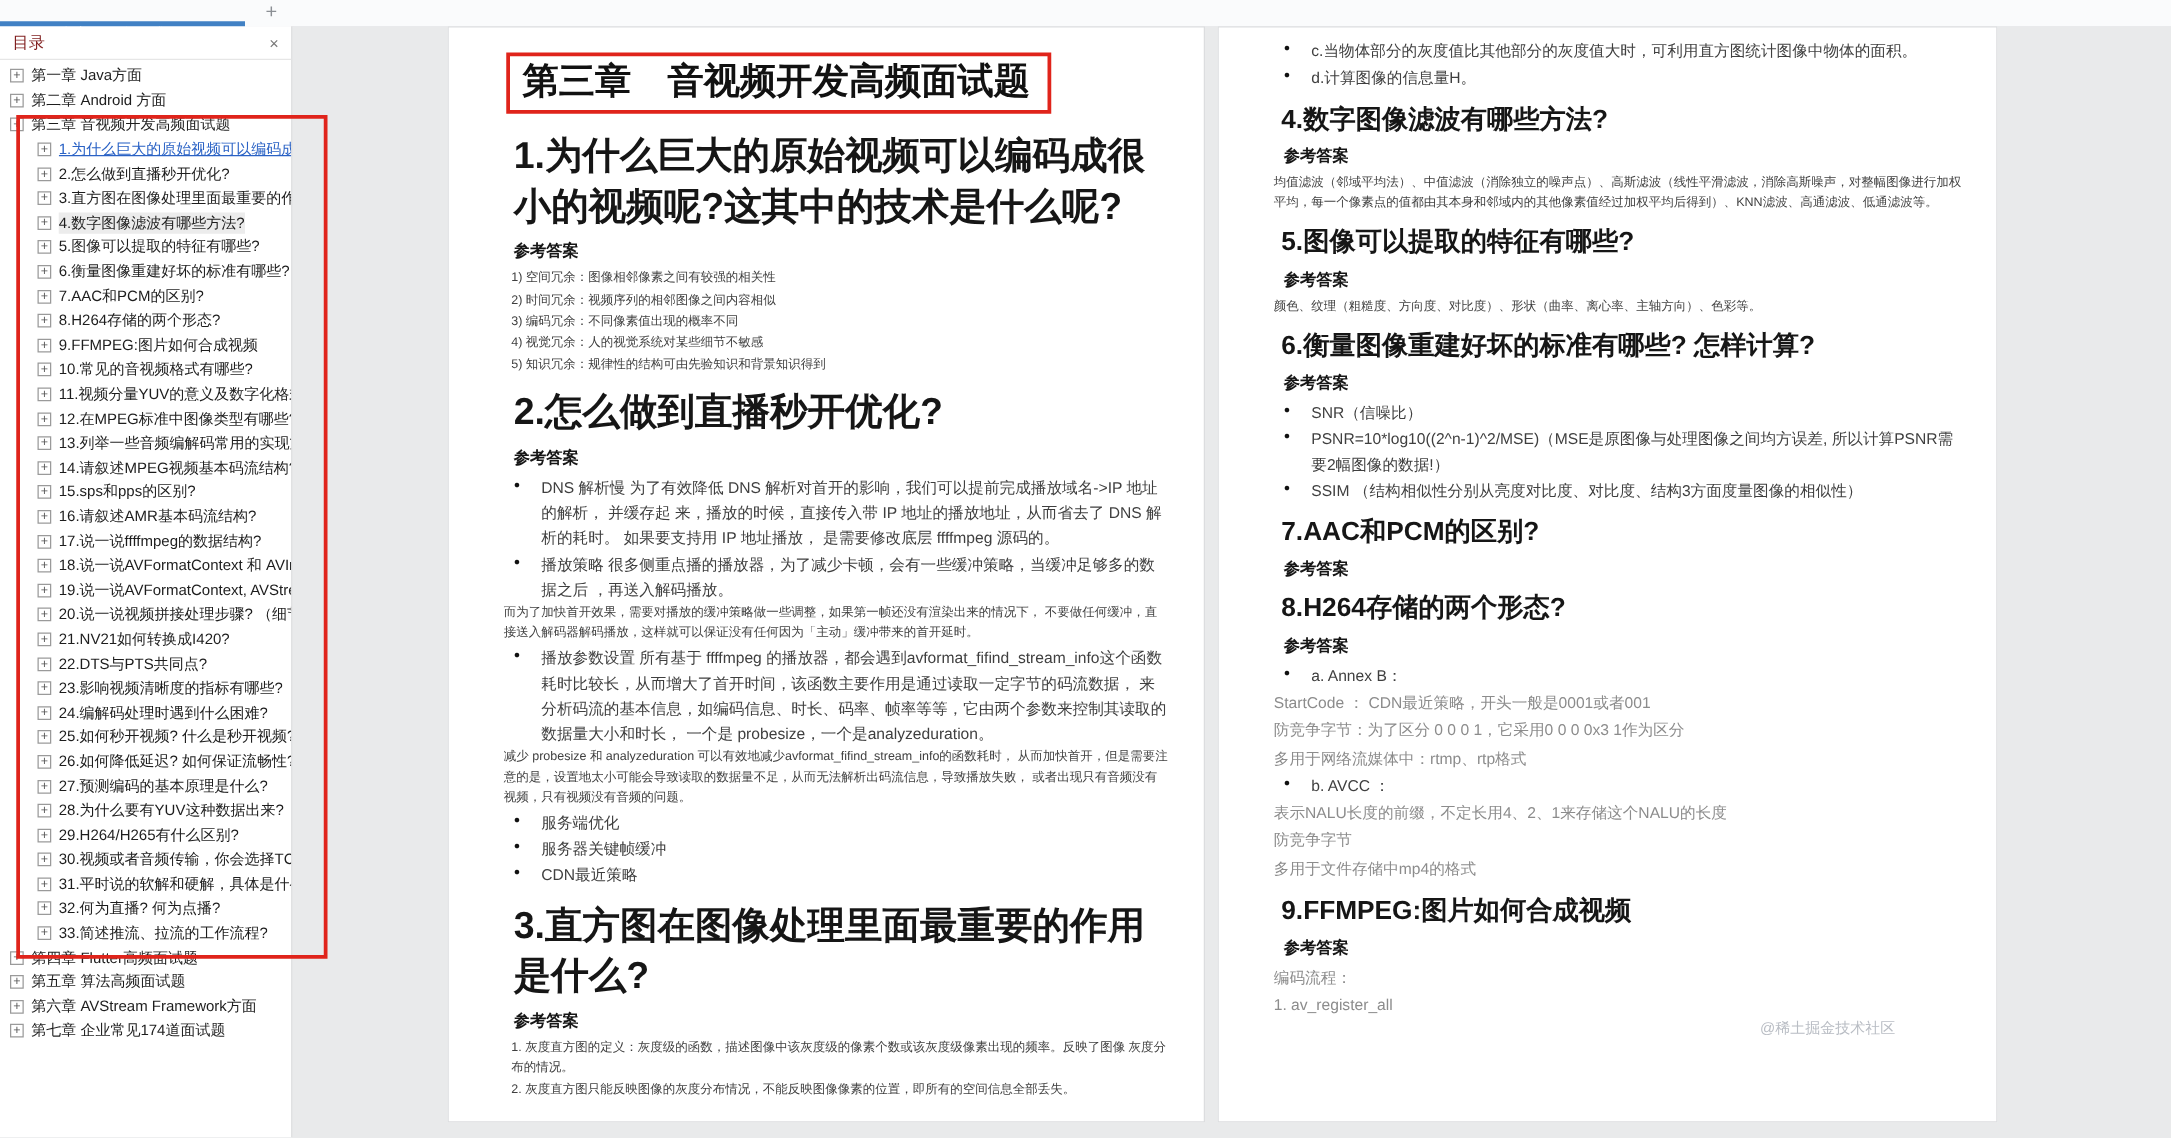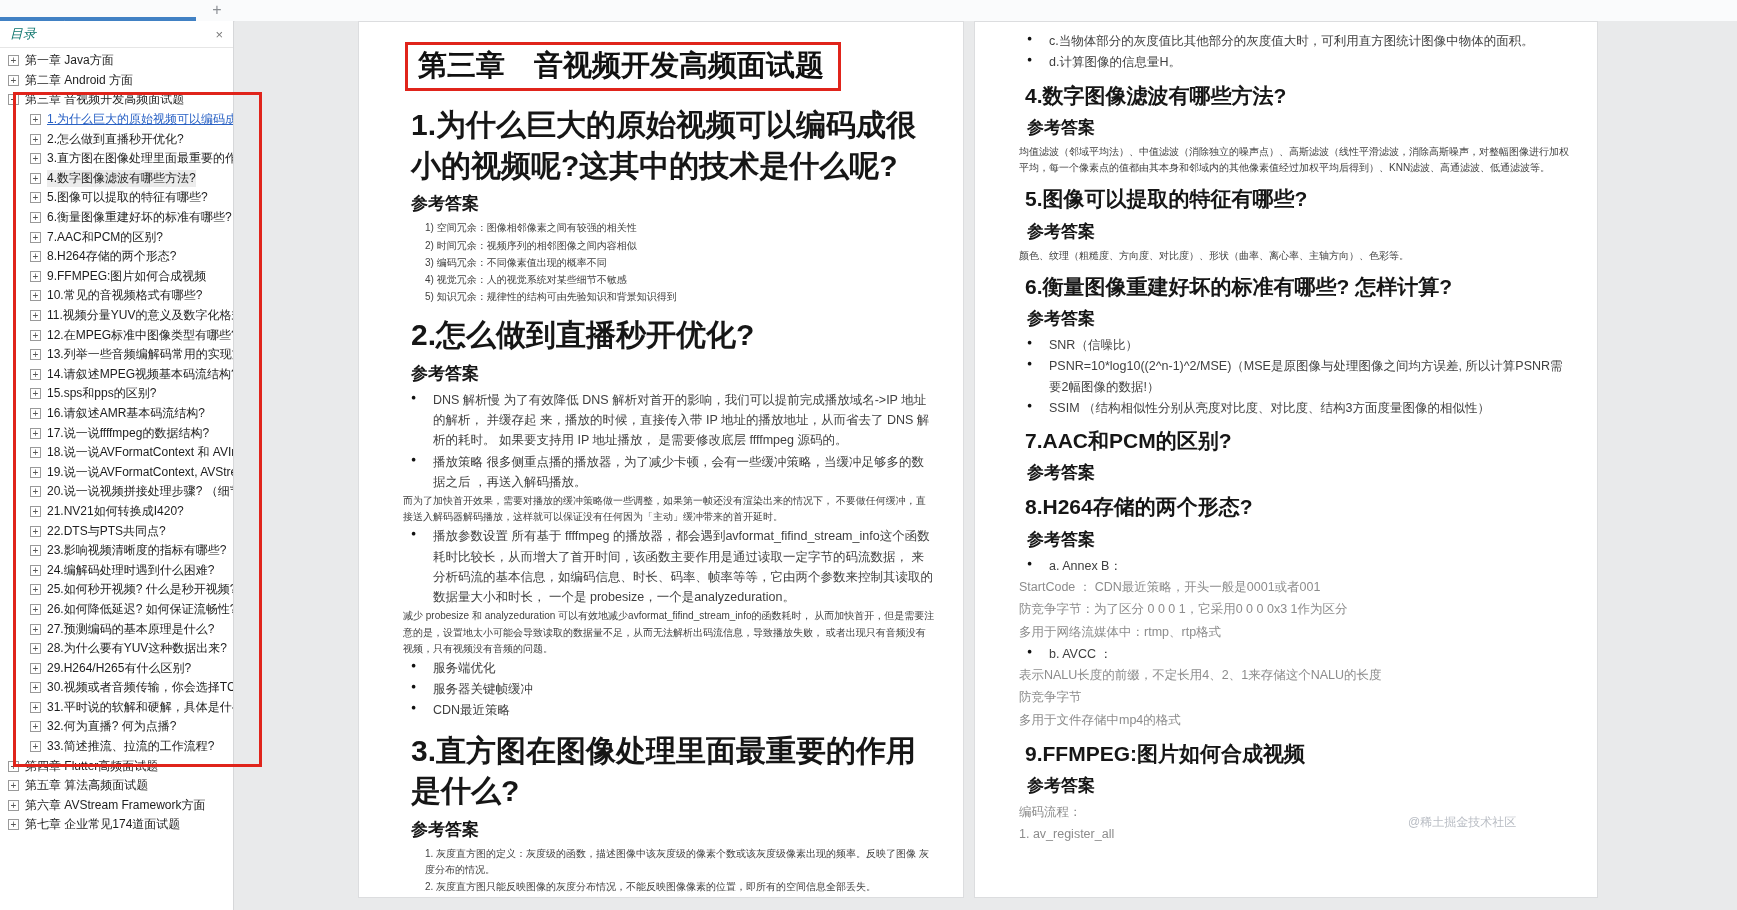--- a/index.html
+++ b/index.html
@@ -11,21 +11,21 @@
   .tab{position:absolute;left:0;top:17px;height:21px;width:196px;background:#4181c4;color:#fff;
        display:flex;align-items:center;padding:0 6px;box-sizing:border-box;}
   .tab-title{font-size:12px;white-space:nowrap;overflow:hidden;flex:1;}
   .tab-close{font-size:12px;color:#e8f0fa;margin-left:4px;cursor:pointer;line-height:1;}
   .newtab{position:absolute;left:206px;top:1px;width:22px;height:19px;color:#8b8f94;font-size:16px;
           text-align:center;line-height:18px;}
 
   
   .sidebar{position:absolute;left:0;top:21px;width:234px;bottom:0;background:#fff;border-right:1px solid #d6d7d9;box-sizing:border-box;}
   .side-header{height:26px;border-bottom:1px solid #e6e6e6;display:flex;align-items:center;padding:0 10px;}
-  .side-title{font-size:13px;color:#0f766e;flex:1;font-style:italic;}
+  .side-title{font-size:13px;color:#7f1d1d;flex:1;}
   .side-close{font-size:13px;color:#7a7a7a;cursor:pointer;}
   .tree{padding-top:3px;overflow:hidden;}
   .trow{height:19.6px;display:flex;align-items:center;white-space:nowrap;overflow:hidden;font-size:12px;color:#1d1d1d;}
   .trow.lvl0{padding-left:8px;}
   .trow.lvl1{padding-left:30px;}
   .plus{flex:0 0 11px;height:11px;width:11px;border:1px solid #9a9a9a;background:#fff;color:#555;
         font-size:10px;line-height:9px;text-align:center;margin-right:6px;box-sizing:border-box;}
   .tlabel{overflow:hidden;white-space:nowrap;}
   .trow.link .tlabel{color:#2a62c5;text-decoration:underline;}
   .trow.hl .tlabel{background:#ececec;}
@@ -34,23 +34,23 @@
   .content{position:absolute;left:235px;top:21px;right:0;bottom:0;background:#e9eaeb;}
   .page{position:absolute;top:0;bottom:12px;background:#fff;border:1px solid #dcdddf;box-sizing:border-box;overflow:hidden;}
   .page1{left:123px;width:606px;padding:18px 28px 0 44px;}
   .page2{left:739px;width:624px;padding:8px 26px 0 44px;}
 
   .blk{color:#3f3f3f;}
   .chapterbox{display:inline-block;border:3px solid #e0241b;padding:4px 14px 6px 10px;margin:2px 0 4px 2px;}
   .chapter{font-size:29px;font-weight:700;color:#111;line-height:1.15;}
   .q{font-size:30px;font-weight:700;color:#161616;margin:10px 0 6px 8px;line-height:1.35;}
   .page2 .q{font-size:21px;margin:9px 0 5px 6px;}
-  .ans{font-size:17px;font-weight:700;color:#161616;margin:6px 0 5px 8px;}
+  .ans{font-size:13px;font-weight:700;color:#161616;margin:6px 0 5px 8px;}
   .line{font-size:10px;line-height:1.62;margin:1px 0;}
-  .num{margin-left:22px;}
+  .num{margin-left:6px;}
   .b{font-size:12.5px;line-height:1.62;position:relative;padding-left:30px;margin:1px 0;}
   .b::before{content:"●";position:absolute;left:8px;top:1px;font-size:8.5px;color:#111;}
   .gray{font-size:12.5px;line-height:1.7;color:#8c8c8c;margin:1px 0;}
 
   
   .anno-sidebar{position:absolute;left:13px;top:92px;width:249px;height:675px;border:3px solid #e0241b;
                 box-sizing:border-box;pointer-events:none;z-index:5;}
 
   
   .watermark{position:absolute;left:1408px;top:814px;font-size:12px;color:#b9bdc4;z-index:6;}

